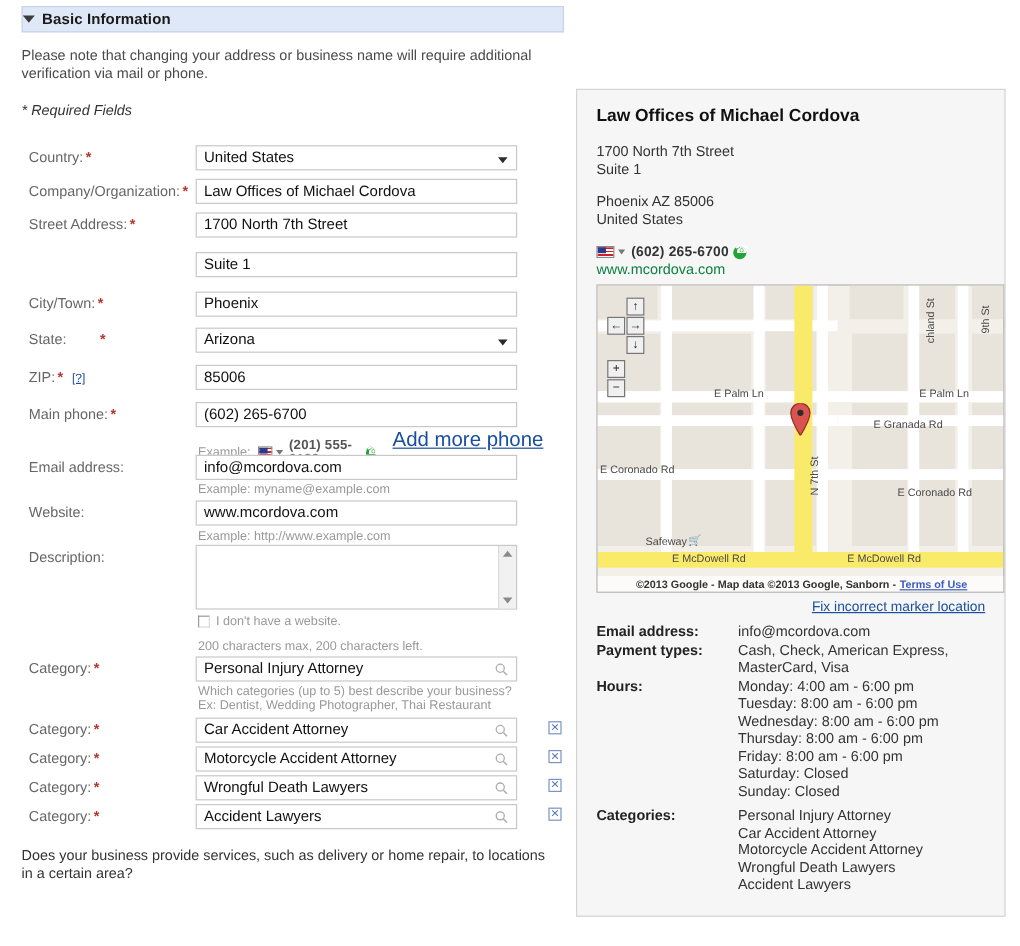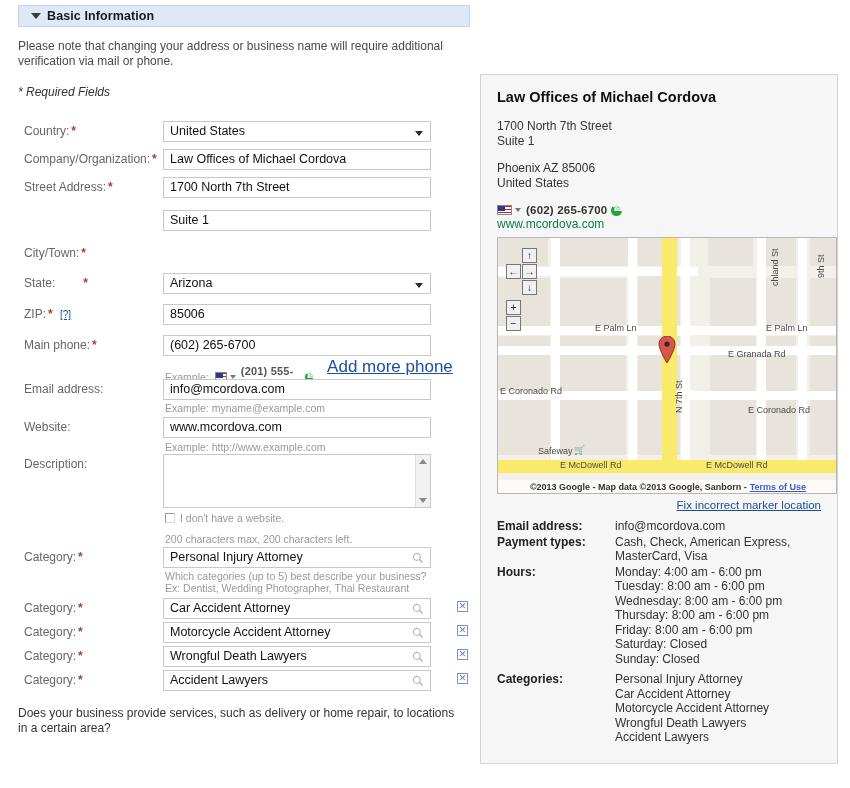--- a/index.html
+++ b/index.html
@@ -16,21 +16,20 @@
 
   
   .form-col { position: absolute; left: 0; top: 0; width: 478px; }
 
   .section-header {
     margin: 5px 8px 0 18px;
     height: 22px;
     background: #dfe8f7;
     border: 1px solid #c5d4ec;
     display: flex; align-items: center;
-    padding-left: 12px;
   }
   .section-header .tri {
     width: 0; height: 0;
     border-left: 5px solid transparent;
     border-right: 5px solid transparent;
     border-top: 6px solid #3b3b3b;
     margin-right: 6px;
   }
   .section-header .stitle {
     font-weight: bold; font-size: 12.5px; color: #1a1a1a;
@@ -217,20 +216,23 @@
       <div class="row" style="height:33px">
         <div class="fld">
           <span>Suite 1</span>
         </div>
       </div>
 
       <div class="row" style="height:30px">
         <span class="lbl">
           <span>City/Town:</span><span class="star">*</span>
         </span>
+        <div class="fld">
+          <span>Phoenix</span>
+        </div>
       </div>
 
       <div class="row" style="height:31px">
         <span class="lbl">
           <span>State:</span><span class="star sp">*</span>
         </span>
         <div class="fld sel">
           <span>Arizona</span>
           <span class="caret"></span>
         </div>

